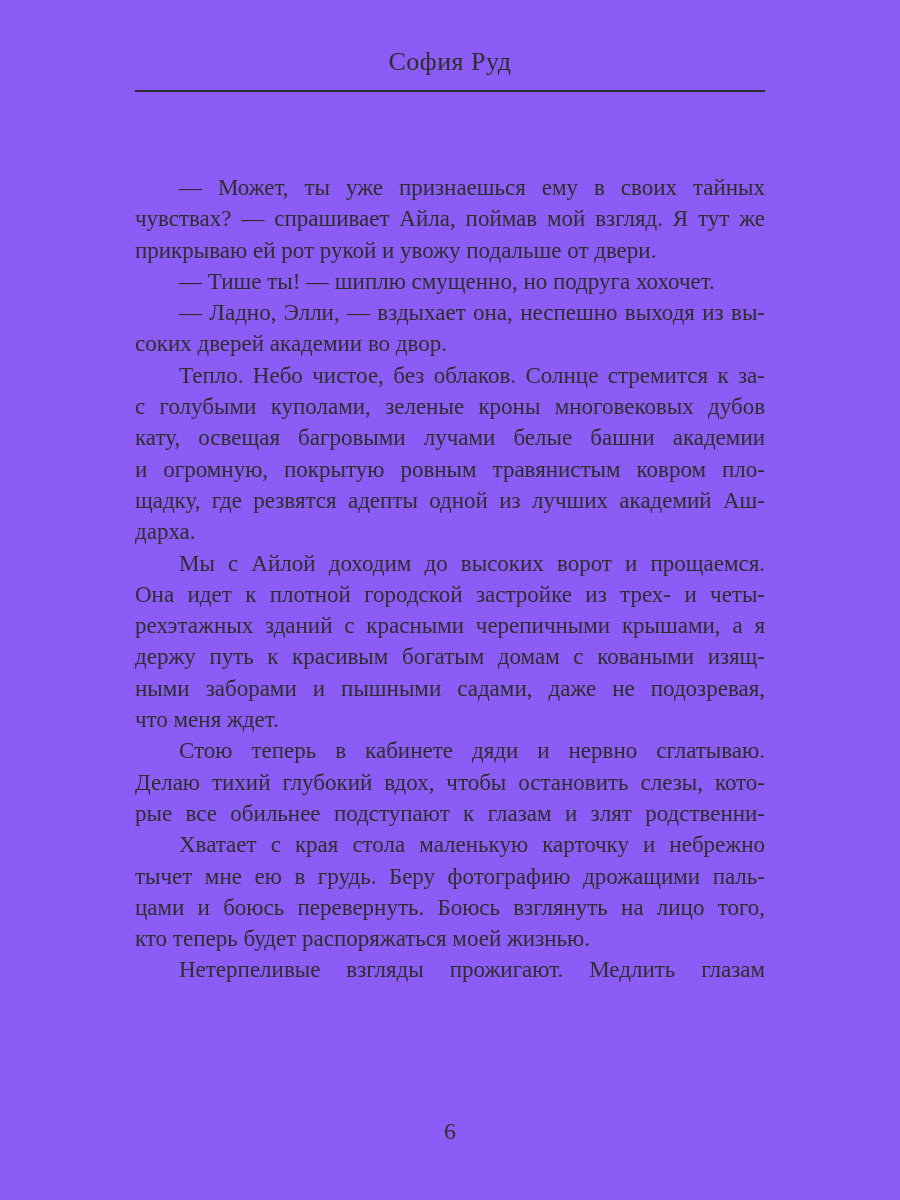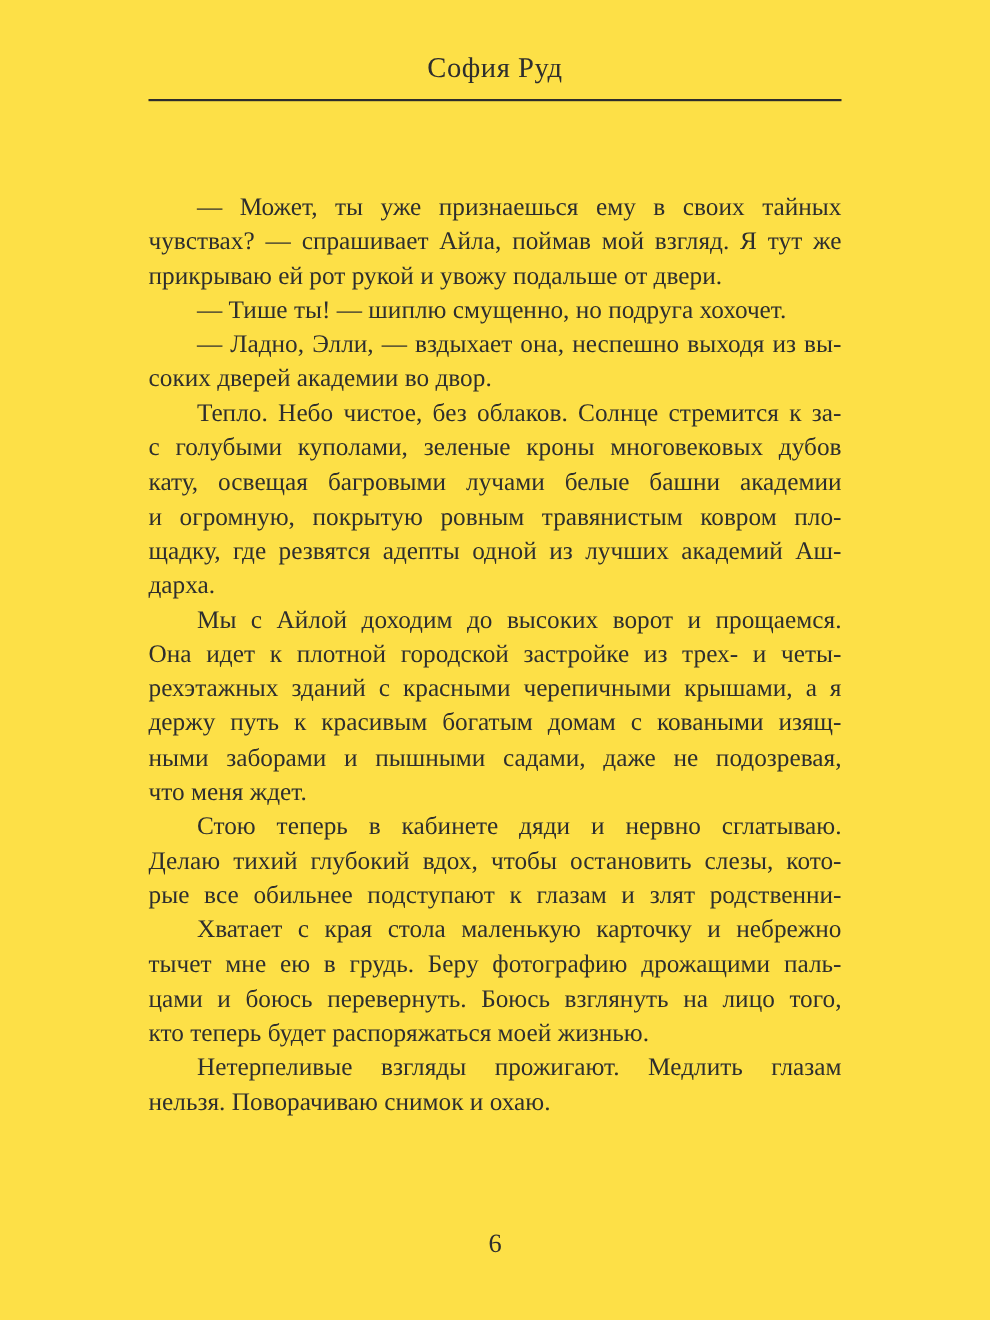--- a/index.html
+++ b/index.html
@@ -4,21 +4,21 @@
 <style>
   html, body {
     margin: 0;
     padding: 0;
     background: #ffffff;
   }
   .page {
     position: relative;
     width: 900px;
     height: 1200px;
-    background: #fde047;
+    background: #8b5cf6;
     font-family: "Liberation Serif", "DejaVu Serif", serif;
     color: #2e2e2e;
     overflow: hidden;
   }
   .running-header {
     position: absolute;
     top: 46px;
     left: 135px;
     width: 630px;
     text-align: center;
@@ -113,17 +113,16 @@
         <span class="text-line">рые все обильнее подступают к глазам и злят родственни-</span>
       </p>
       <p class="para">
         <span class="text-line first">Хватает с края стола маленькую карточку и небрежно</span>
         <span class="text-line">тычет мне ею в грудь. Беру фотографию дрожащими паль-</span>
         <span class="text-line">цами и боюсь перевернуть. Боюсь взглянуть на лицо того,</span>
         <span class="text-line last">кто теперь будет распоряжаться моей жизнью.</span>
       </p>
       <p class="para">
         <span class="text-line first">Нетерпеливые взгляды прожигают. Медлить глазам</span>
-        <span class="text-line last">нельзя. Поворачиваю снимок и охаю.</span>
       </p>
     </div>
   <div class="page-number">6</div>
 </div>
 
 </body></html>

